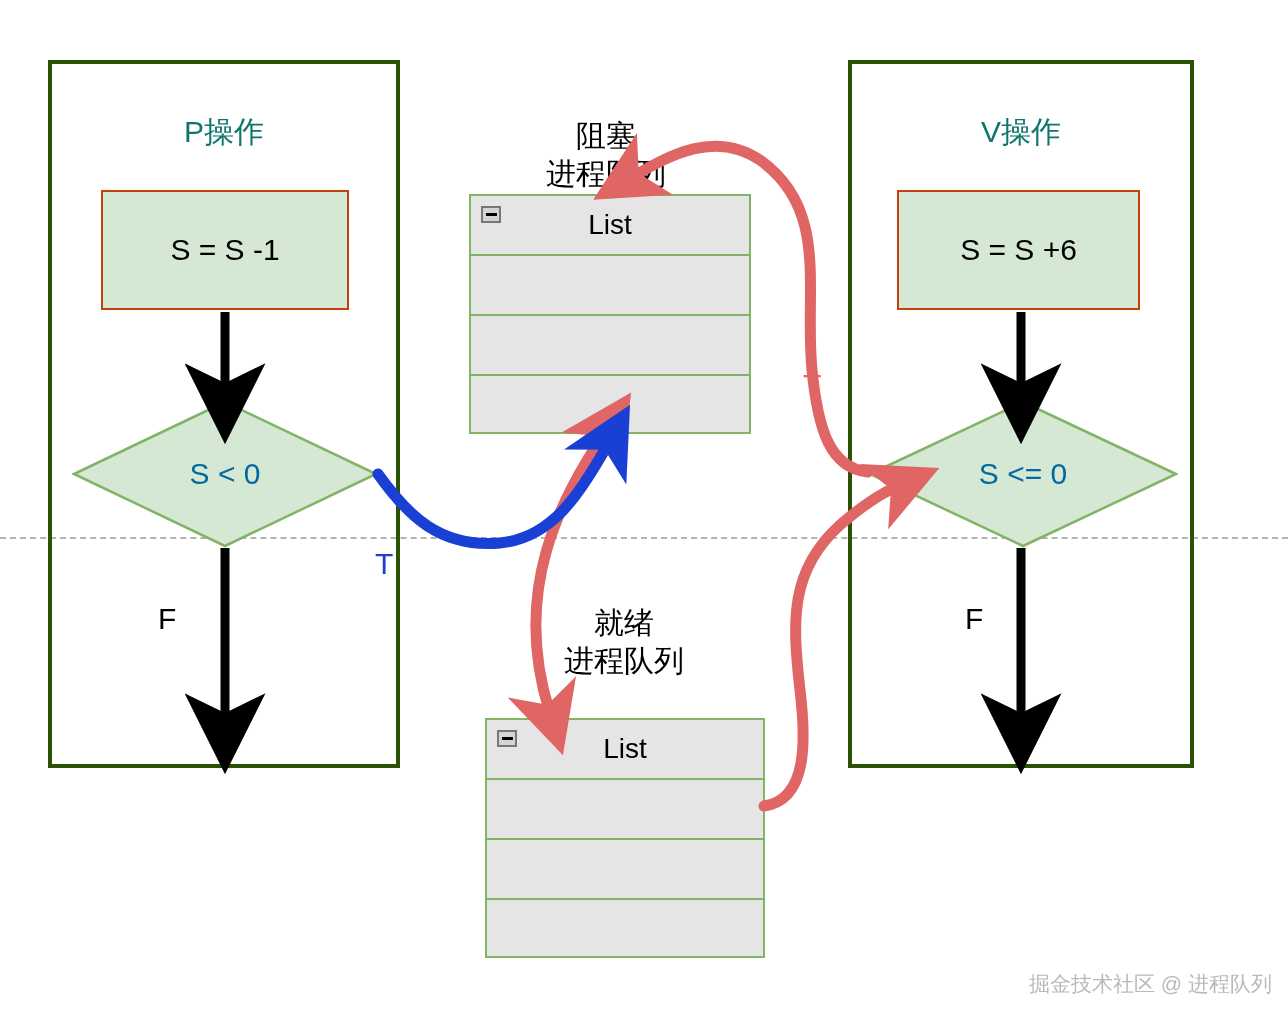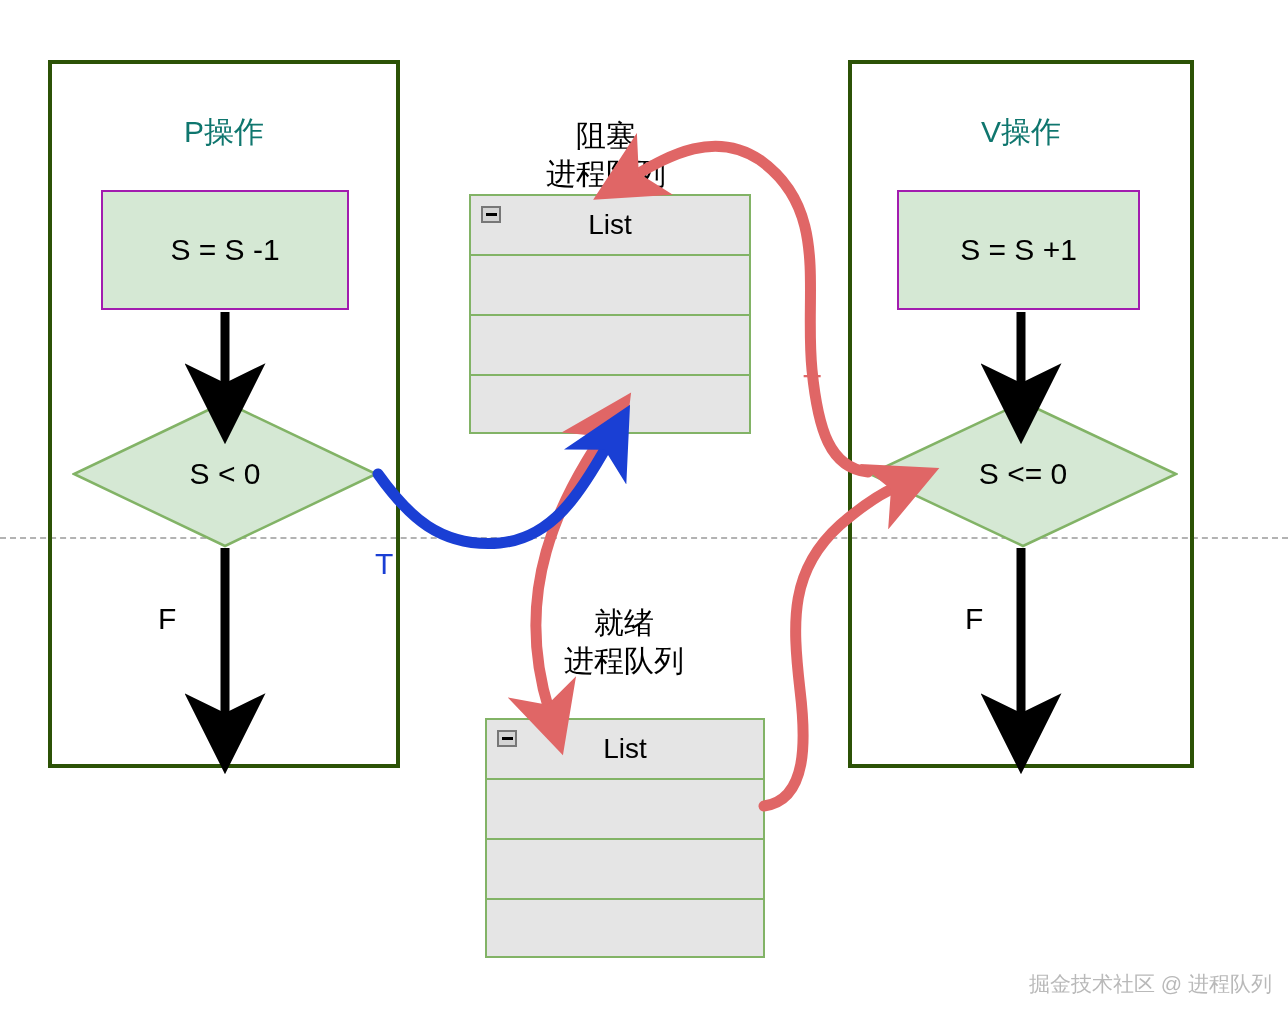--- a/index.html
+++ b/index.html
@@ -33,21 +33,21 @@
     color: #0f766e;
     white-space: nowrap;
   }
   #panel-p .panel-title { top: 48px; }
   #panel-v .panel-title { top: 48px; }
 
   
   .proc-box {
     position: absolute;
     background: #d5e8d4;
-    border: 2px solid #a21caf;
+    border: 2px solid #c2410c;
     box-sizing: border-box;
     display: flex;
     align-items: center;
     justify-content: center;
     font-size: 30px;
     color: #000000;
   }
   #box-p-assign { left: 101px; top: 190px; width: 248px; height: 120px; }
   #box-v-assign { left: 897px; top: 190px; width: 243px; height: 120px; }
 
@@ -57,21 +57,21 @@
   }
   .diamond-wrap svg { display: block; }
   .diamond-label {
     position: absolute;
     left: 0; top: 0;
     width: 100%; height: 100%;
     display: flex;
     align-items: center;
     justify-content: center;
     font-size: 30px;
-    color: #000000;
+    color: #0369a1;
     pointer-events: none;
   }
   #diamond-p { left: 72px;  top: 400px; width: 306px; height: 148px; }
   #diamond-v { left: 868px; top: 400px; width: 310px; height: 148px; }
 
   
   #flow-svg, #curve-svg {
     position: absolute;
     left: 0; top: 0;
     width: 1288px;
@@ -191,21 +191,21 @@
       <polygon points="153,2 304,74 153,146 2,74" fill="#d5e8d4" stroke="#82b366" stroke-width="2.5"></polygon>
     </svg>
     <div class="diamond-label">S &lt; 0</div>
   </div>
 
   <div class="op-panel" id="panel-v">
     <div class="panel-title">V操作</div>
   </div>
 
   <div class="proc-box" id="box-v-assign">
-    <span>S = S +1</span>
+    <span>S = S +6</span>
   </div>
 
   <div class="diamond-wrap" id="diamond-v">
     <svg width="310" height="148" viewBox="0 0 310 148">
       <polygon points="155,2 308,74 155,146 2,74" fill="#d5e8d4" stroke="#82b366" stroke-width="2.5"></polygon>
     </svg>
     <div class="diamond-label">S &lt;= 0</div>
   </div>
 
   <div class="queue-title" id="title-blocked">阻塞

